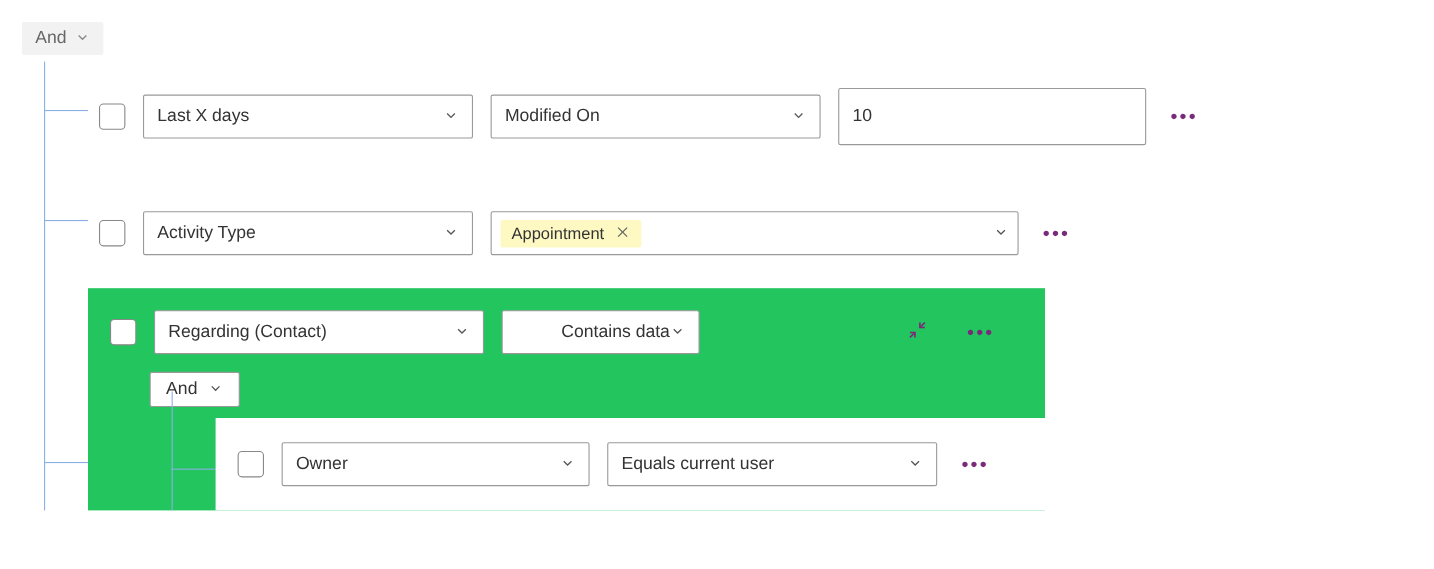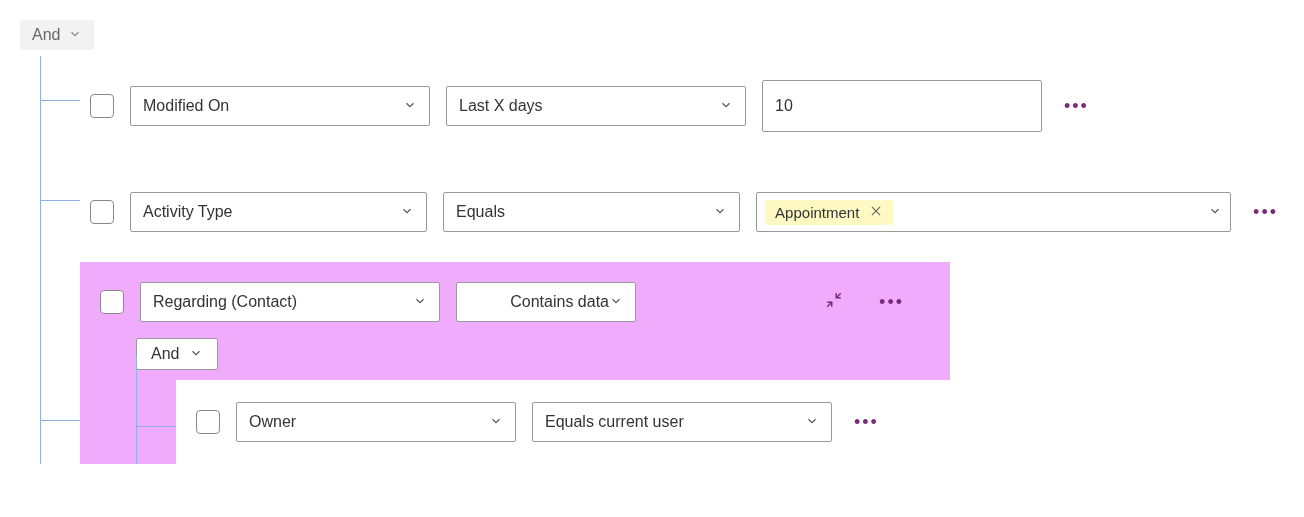--- a/index.html
+++ b/index.html
@@ -108,21 +108,21 @@
   .dots {
     color: #7a2a7a;
     letter-spacing: 2px;
     font-size: 18px;
     cursor: pointer;
     padding: 0 6px;
   }
   .chev { font-size: 14px; color: #555; }
   .nested {
     margin-left: 60px;
-    background: #f0abfc;
+    background: #22c55e;
     position: relative;
     padding: 0;
     width: 870px;
     margin-top: 0px;
   }
   .nested-head {
     display: flex;
     align-items: center;
     gap: 16px;
     padding: 20px 20px 10px 20px;
@@ -146,21 +146,21 @@
     border: 1px solid #999;
     background: #fff;
     padding: 6px 14px;
     border-radius: 2px;
     margin-left: 56px;
     cursor: pointer;
     margin-top: 6px;
   }
   .nested-body {
     position: relative;
-    margin-left: 56px;
+    margin-left: 76px;
     padding-top: 10px;
   }
   .nested-vline {
     position: absolute;
     left: 0px;
     top: -14px;
     bottom: 0;
     width: 1px;
     background: #8ab0e6;
   }
@@ -197,55 +197,47 @@
     </span>
   </div>
 
   <div class="vline"></div>
 
   <div class="rows">
 
     <div class="hconn" style="top: 50px;"></div>
     <div class="row">
       <div class="cb"></div>
+      <div class="sel w-op">
+        <span>Last X days</span>
+        <span class="chev">
+          <svg class="ic" viewBox="0 0 24 24" fill="none" stroke="currentColor" stroke-width="2">
+              <polyline points="6 9 12 15 18 9"></polyline>
+            </svg>
+        </span>
+      </div>
       <div class="sel w-field">
         <span>Modified On</span>
-        <span class="chev">
-          <svg class="ic" viewBox="0 0 24 24" fill="none" stroke="currentColor" stroke-width="2">
-              <polyline points="6 9 12 15 18 9"></polyline>
-            </svg>
-        </span>
-      </div>
-      <div class="sel w-op">
-        <span>Last X days</span>
         <span class="chev">
           <svg class="ic" viewBox="0 0 24 24" fill="none" stroke="currentColor" stroke-width="2">
               <polyline points="6 9 12 15 18 9"></polyline>
             </svg>
         </span>
       </div>
       <div class="input">
         <span>10</span>
       </div>
       <span class="dots">•••</span>
     </div>
 
     <div class="hconn" style="top: 150px;"></div>
     <div class="row">
       <div class="cb"></div>
       <div class="sel w-field">
         <span>Activity Type</span>
-        <span class="chev">
-          <svg class="ic" viewBox="0 0 24 24" fill="none" stroke="currentColor" stroke-width="2">
-              <polyline points="6 9 12 15 18 9"></polyline>
-            </svg>
-        </span>
-      </div>
-      <div class="sel w-op">
-        <span>Equals</span>
         <span class="chev">
           <svg class="ic" viewBox="0 0 24 24" fill="none" stroke="currentColor" stroke-width="2">
               <polyline points="6 9 12 15 18 9"></polyline>
             </svg>
         </span>
       </div>
       <div class="multi">
         <span class="tag">
           <span>Appointment</span>
           <span class="x">

